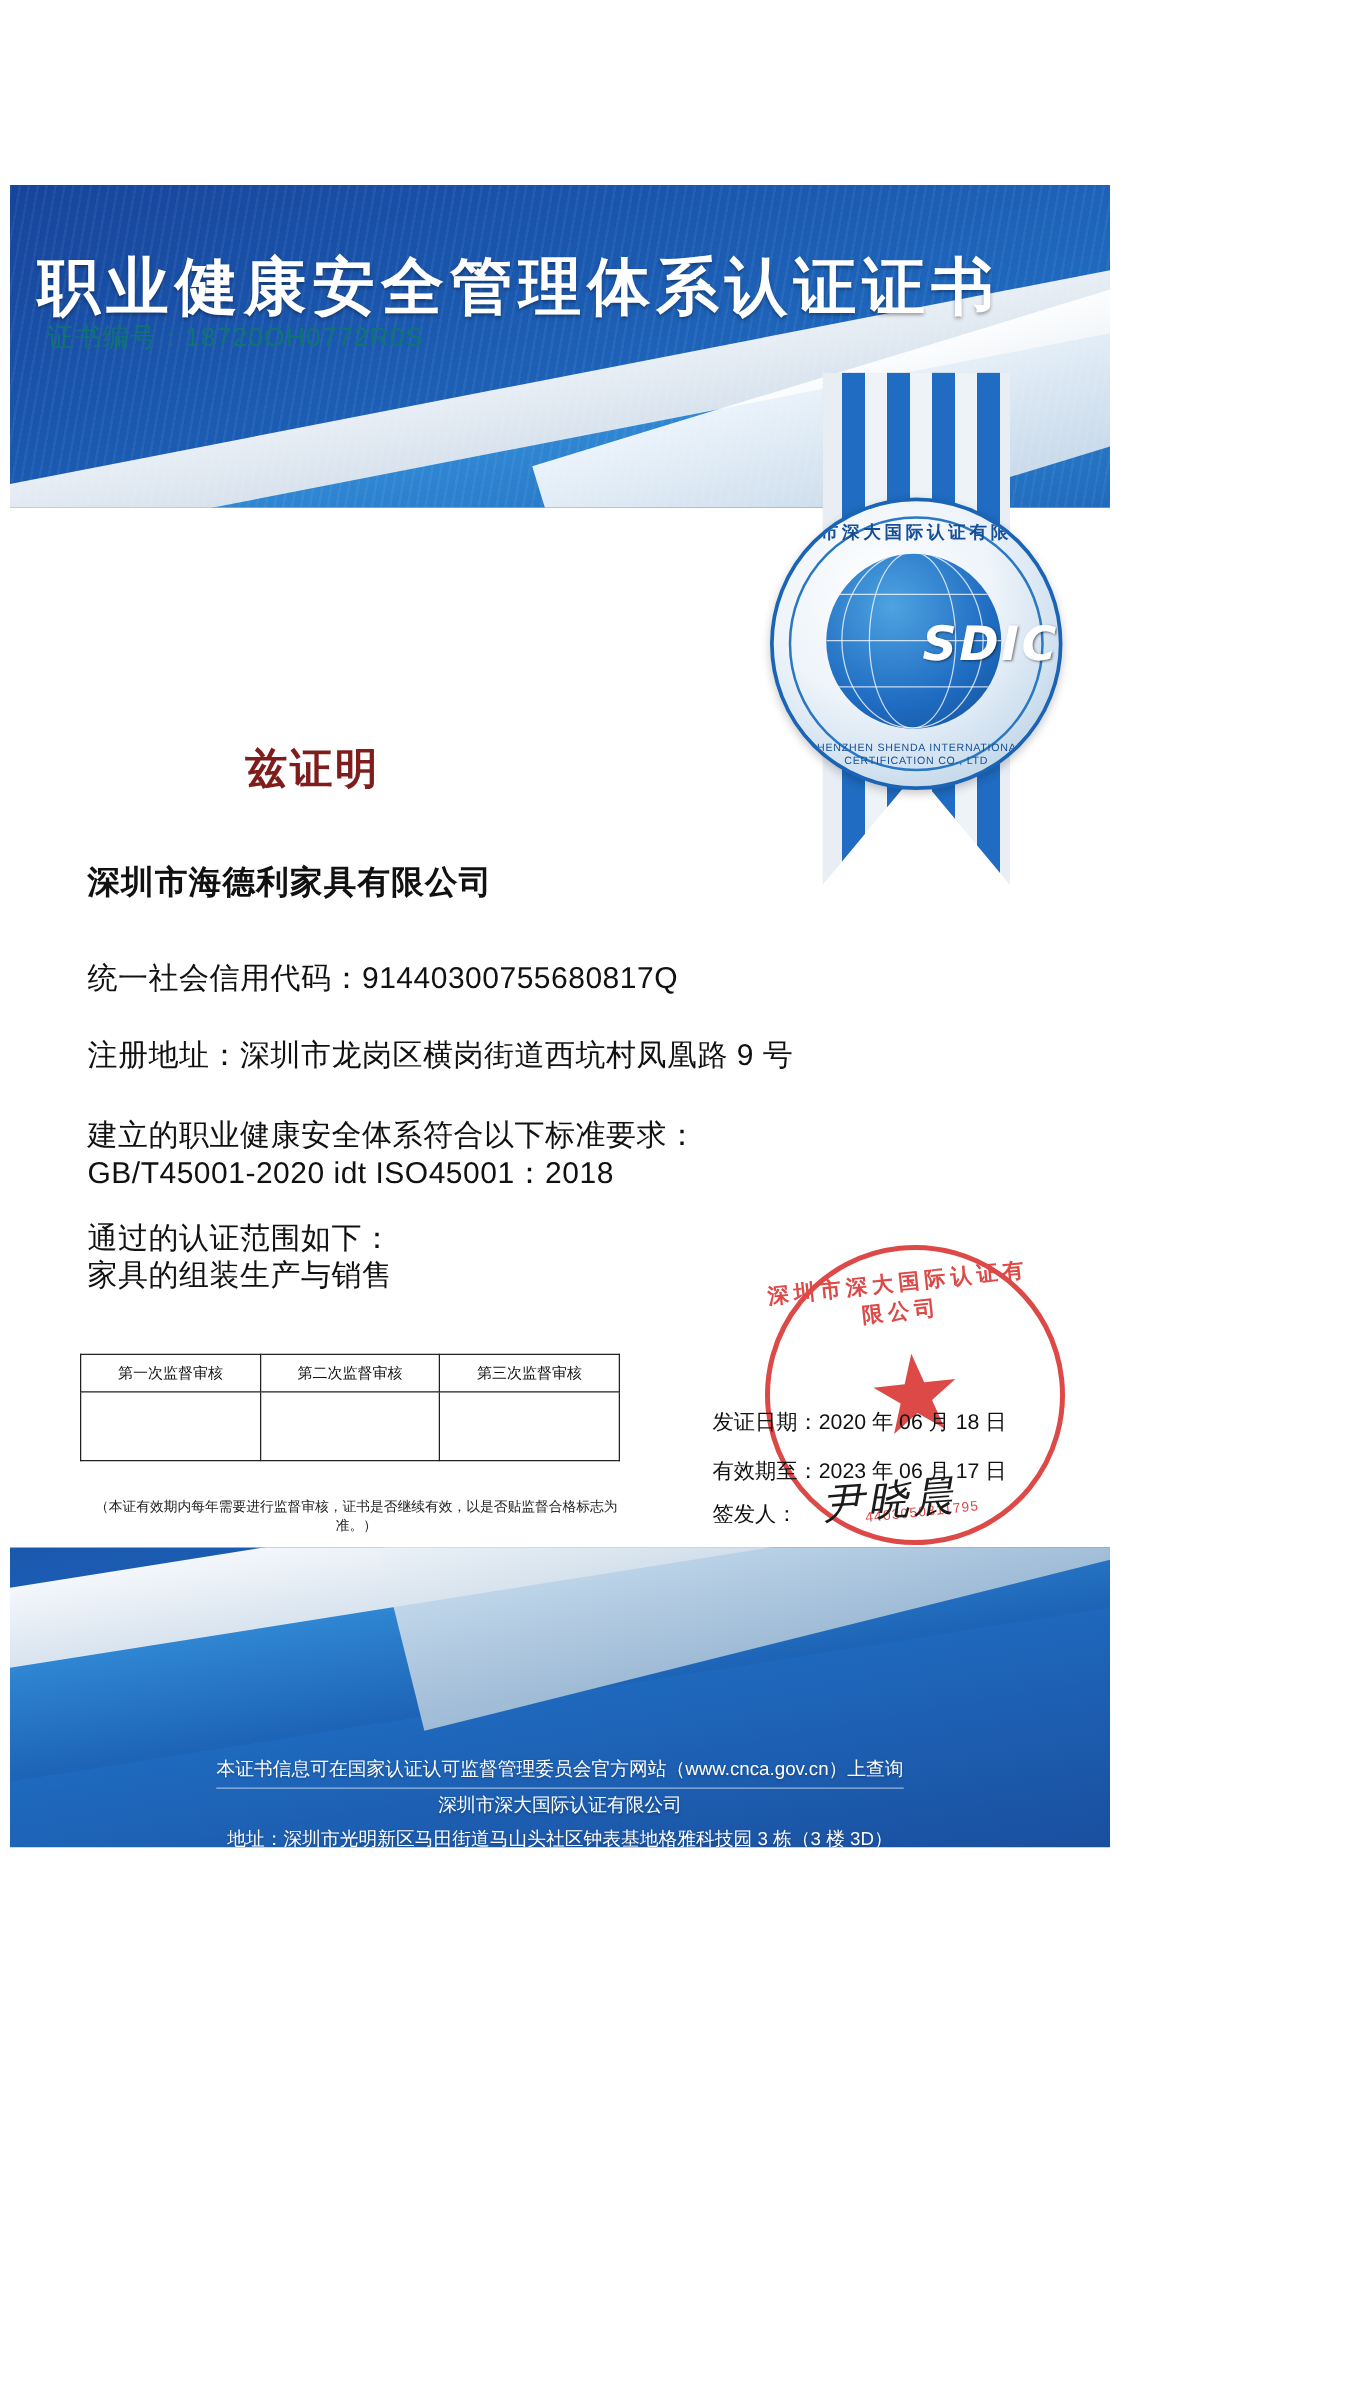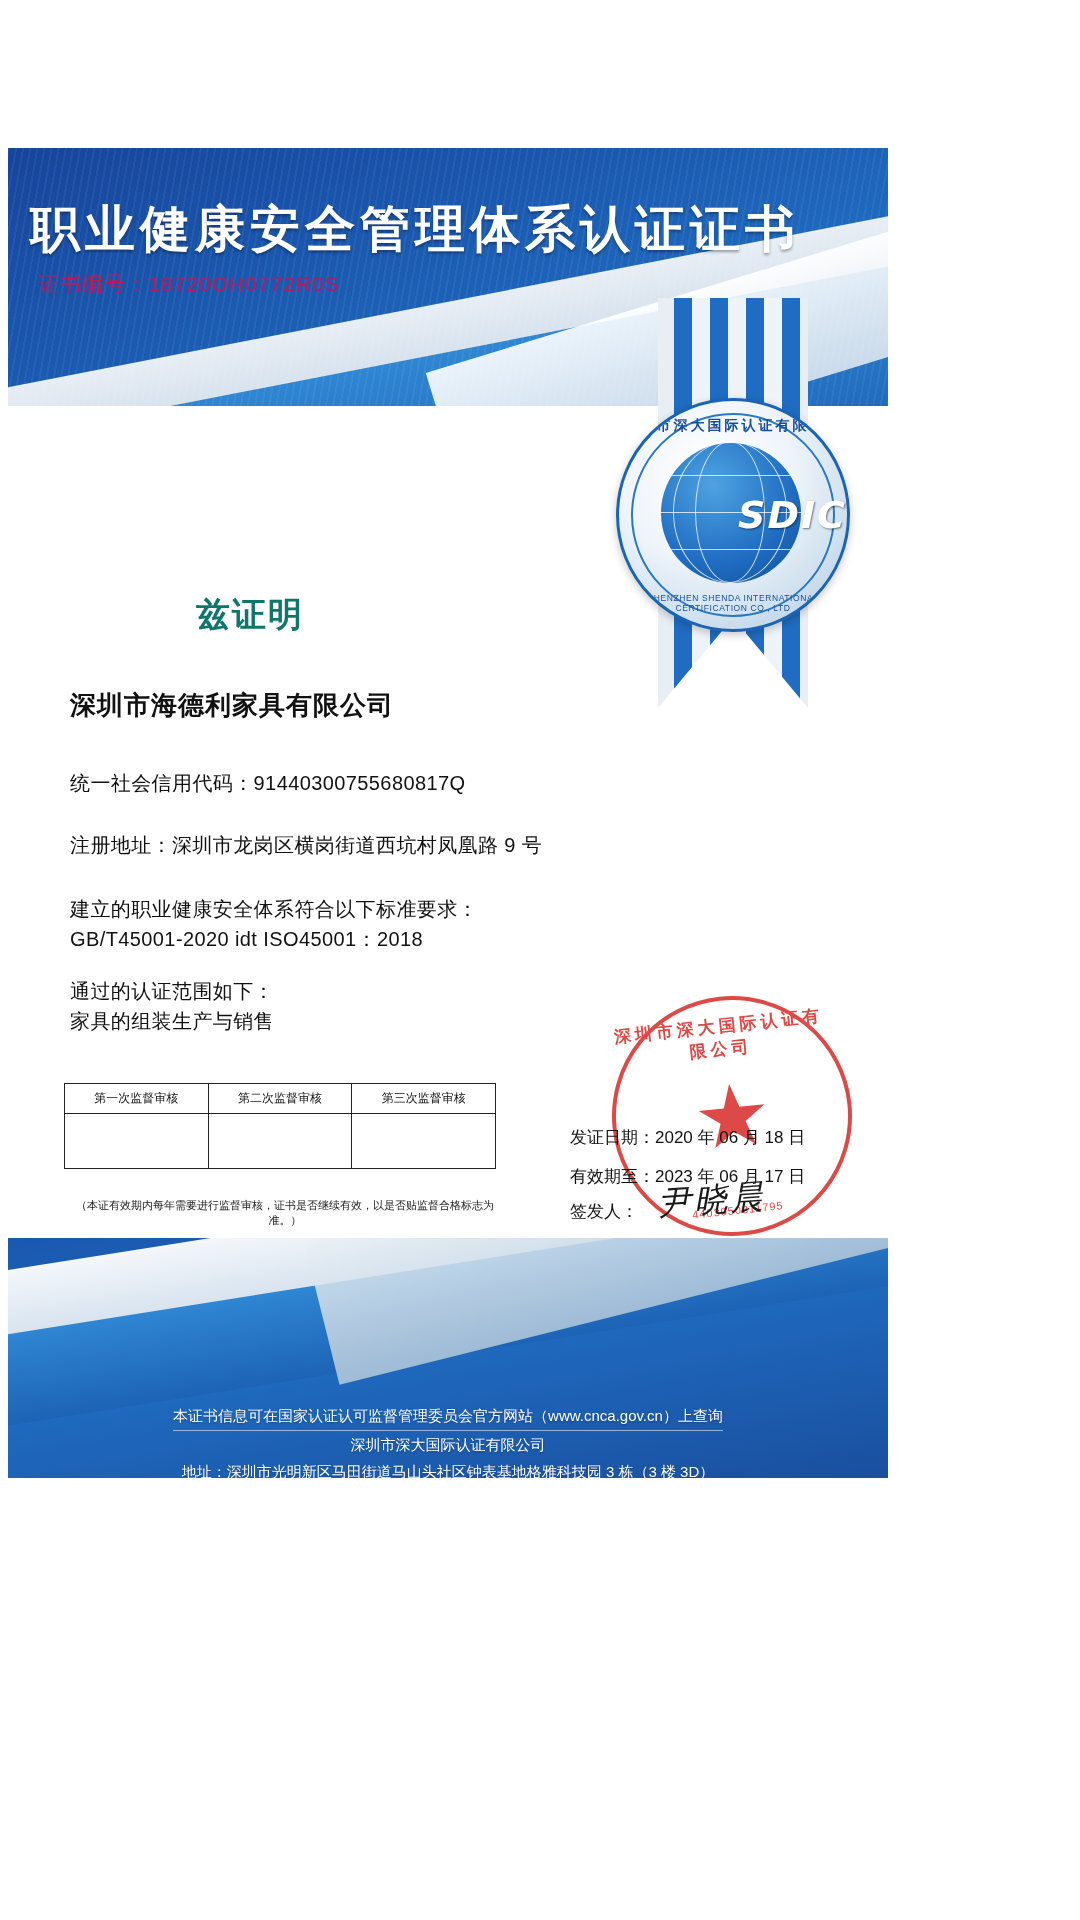--- a/index.html
+++ b/index.html
@@ -73,23 +73,23 @@
     font-size: 50px;
     font-weight: bold;
     letter-spacing: 5px;
     color: #ffffff;
     text-shadow: 0 2px 3px rgba(0,0,0,.35);
     white-space: nowrap;
   }
   .cert-number {
     position: absolute;
     left: 30px;
-    top: 122px;
+    top: 108px;
     font-size: 21px;
-    color: #be185d;
+    color: #0f766e;
     letter-spacing: 1px;
   }
 
   
   .ribbon {
     position: absolute;
     left: 600px;
     top: 150px;
     width: 245px;
     height: 420px;
@@ -197,36 +197,36 @@
     left: 0; top: 258px;
     width: 880px;
     height: 790px;
   }
   .zi-zheng-ming {
     position: absolute;
     left: 188px;
     top: 186px;
     font-size: 34px;
     font-weight: bold;
-    color: #0f766e;
+    color: #7f1d1d;
     letter-spacing: 2px;
   }
   .company {
     position: absolute;
     left: 62px;
     top: 282px;
     font-size: 26px;
     font-weight: bold;
     color: #111111;
     letter-spacing: 1px;
   }
   .field {
     position: absolute;
     left: 62px;
-    font-size: 20px;
+    font-size: 24px;
     color: #111111;
     letter-spacing: .4px;
     line-height: 30px;
   }
   .f-credit { top: 362px; }
   .f-address { top: 424px; }
   .f-standard { top: 488px; }
   .f-scope { top: 570px; }
 
   

